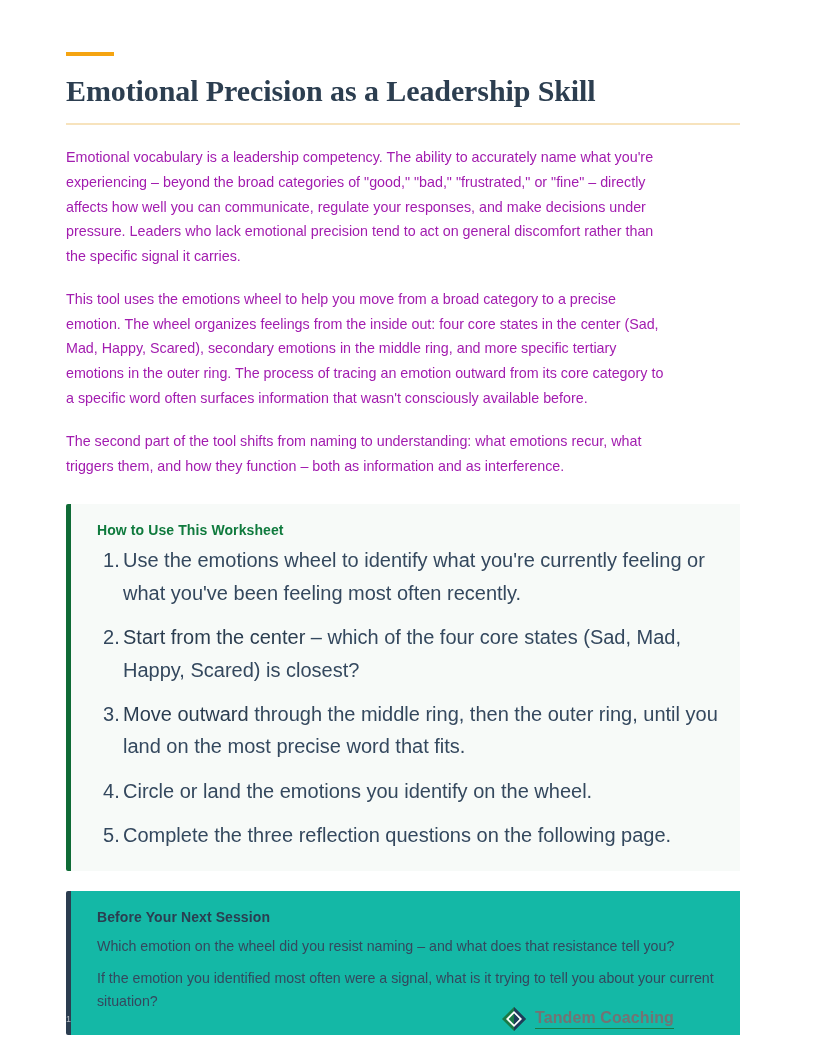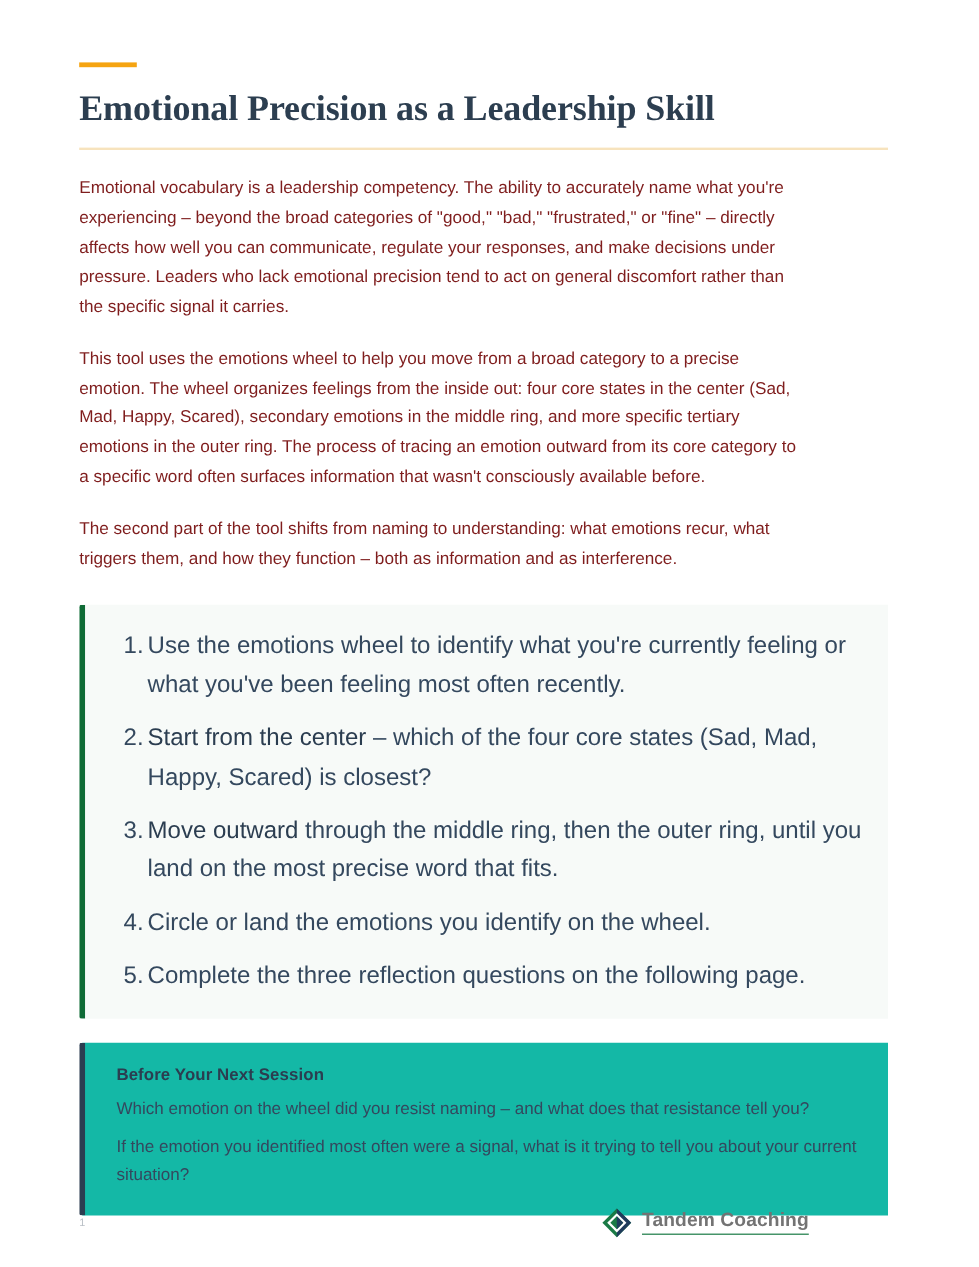--- a/index.html
+++ b/index.html
@@ -50,21 +50,21 @@
   }
 
   
   .intro {
     margin-top: 20px;
   }
   .intro p {
     margin: 0 0 19px 0;
     font-size: 14.3px;
     line-height: 1.72;
-    color: #7f1d1d;
+    color: #a21caf;
     max-width: 684px;
   }
   .intro p:last-child {
     margin-bottom: 0;
   }
 
   
   .callout {
     box-sizing: border-box;
     width: 684px;
@@ -183,20 +183,21 @@
 
   <div class="title-rule"></div>
 
   <div class="intro">
     <p>Emotional vocabulary is a leadership competency. The ability to accurately name what you're experiencing – beyond the broad categories of "good," "bad," "frustrated," or "fine" – directly affects how well you can communicate, regulate your responses, and make decisions under pressure. Leaders who lack emotional precision tend to act on general discomfort rather than the specific signal it carries.</p>
     <p>This tool uses the emotions wheel to help you move from a broad category to a precise emotion. The wheel organizes feelings from the inside out: four core states in the center (Sad, Mad, Happy, Scared), secondary emotions in the middle ring, and more specific tertiary emotions in the outer ring. The process of tracing an emotion outward from its core category to a specific word often surfaces information that wasn't consciously available before.</p>
     <p>The second part of the tool shifts from naming to understanding: what emotions recur, what triggers them, and how they function – both as information and as interference.</p>
   </div>
 
   <section class="callout howto">
+    <div class="callout-title">How to Use This Worksheet</div>
     <ol class="howto-list">
       <li>
         <b></b><span>Use the emotions wheel to identify what you're currently feeling or what you've been feeling most often recently.</span>
       </li>
       <li>
         <b>Start from the center</b><span> – which of the four core states (Sad, Mad, Happy, Scared) is closest?</span>
       </li>
       <li>
         <b>Move outward</b><span> through the middle ring, then the outer ring, until you land on the most precise word that fits.</span>
       </li>

